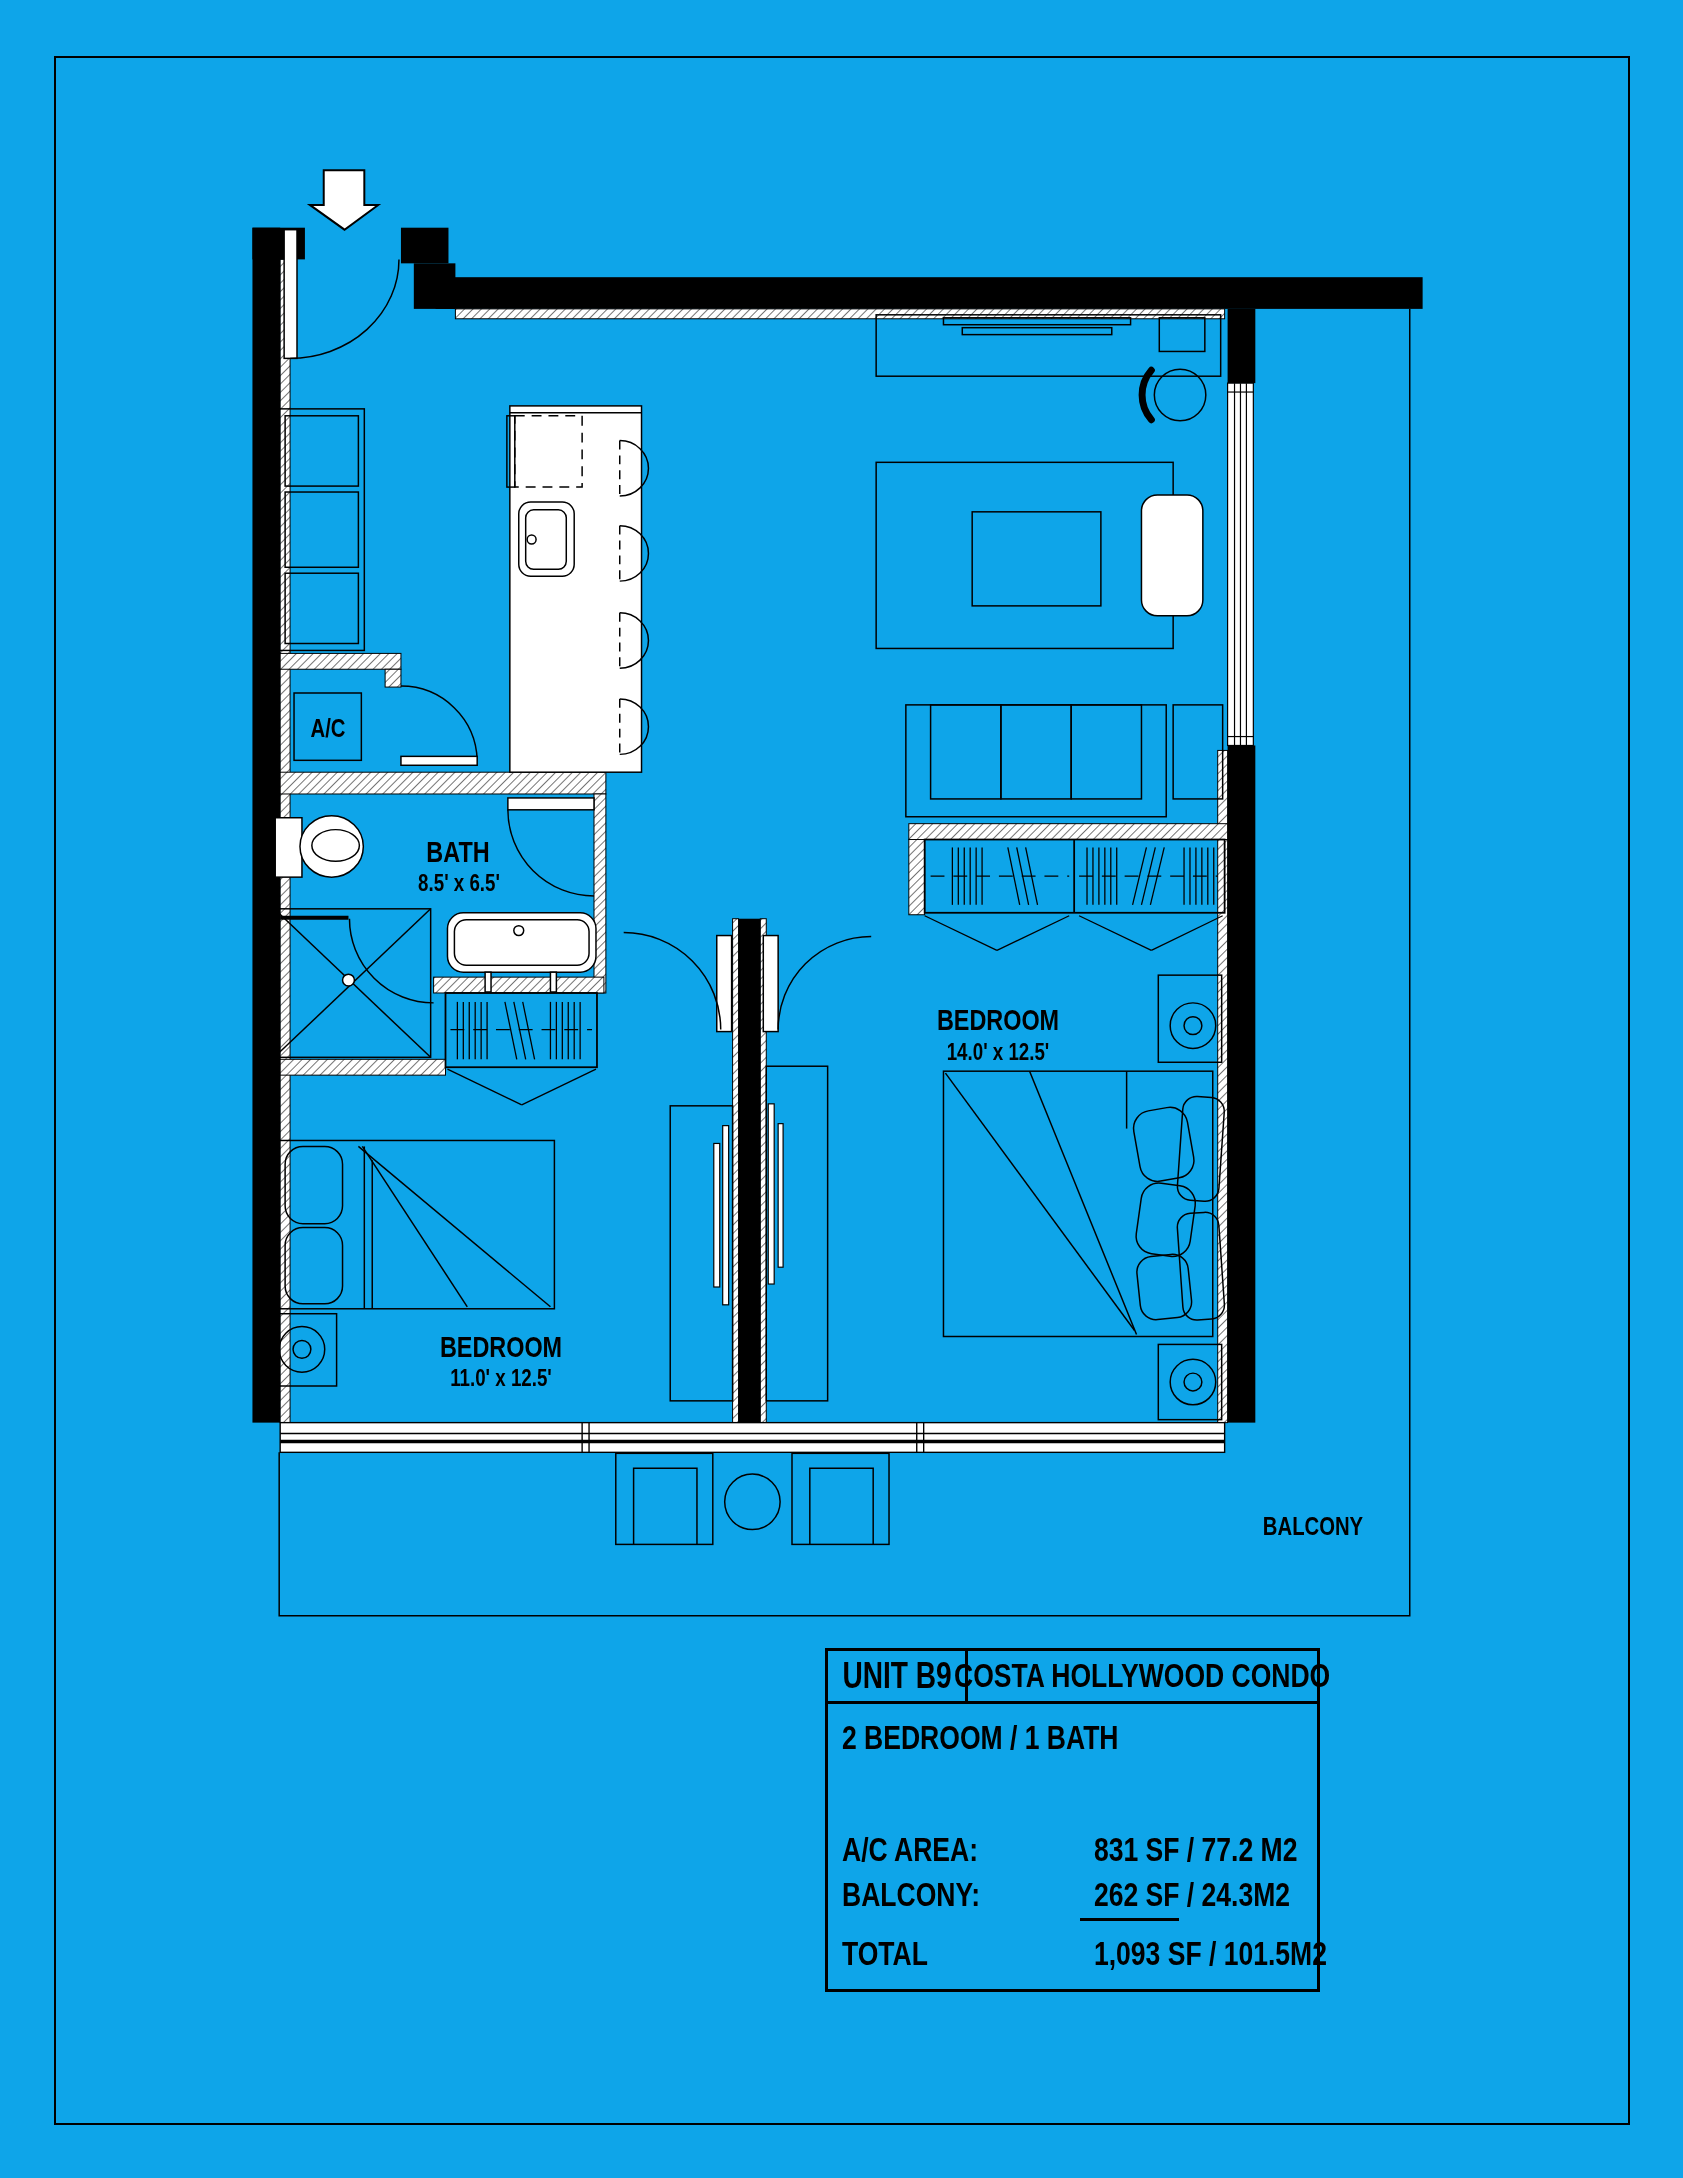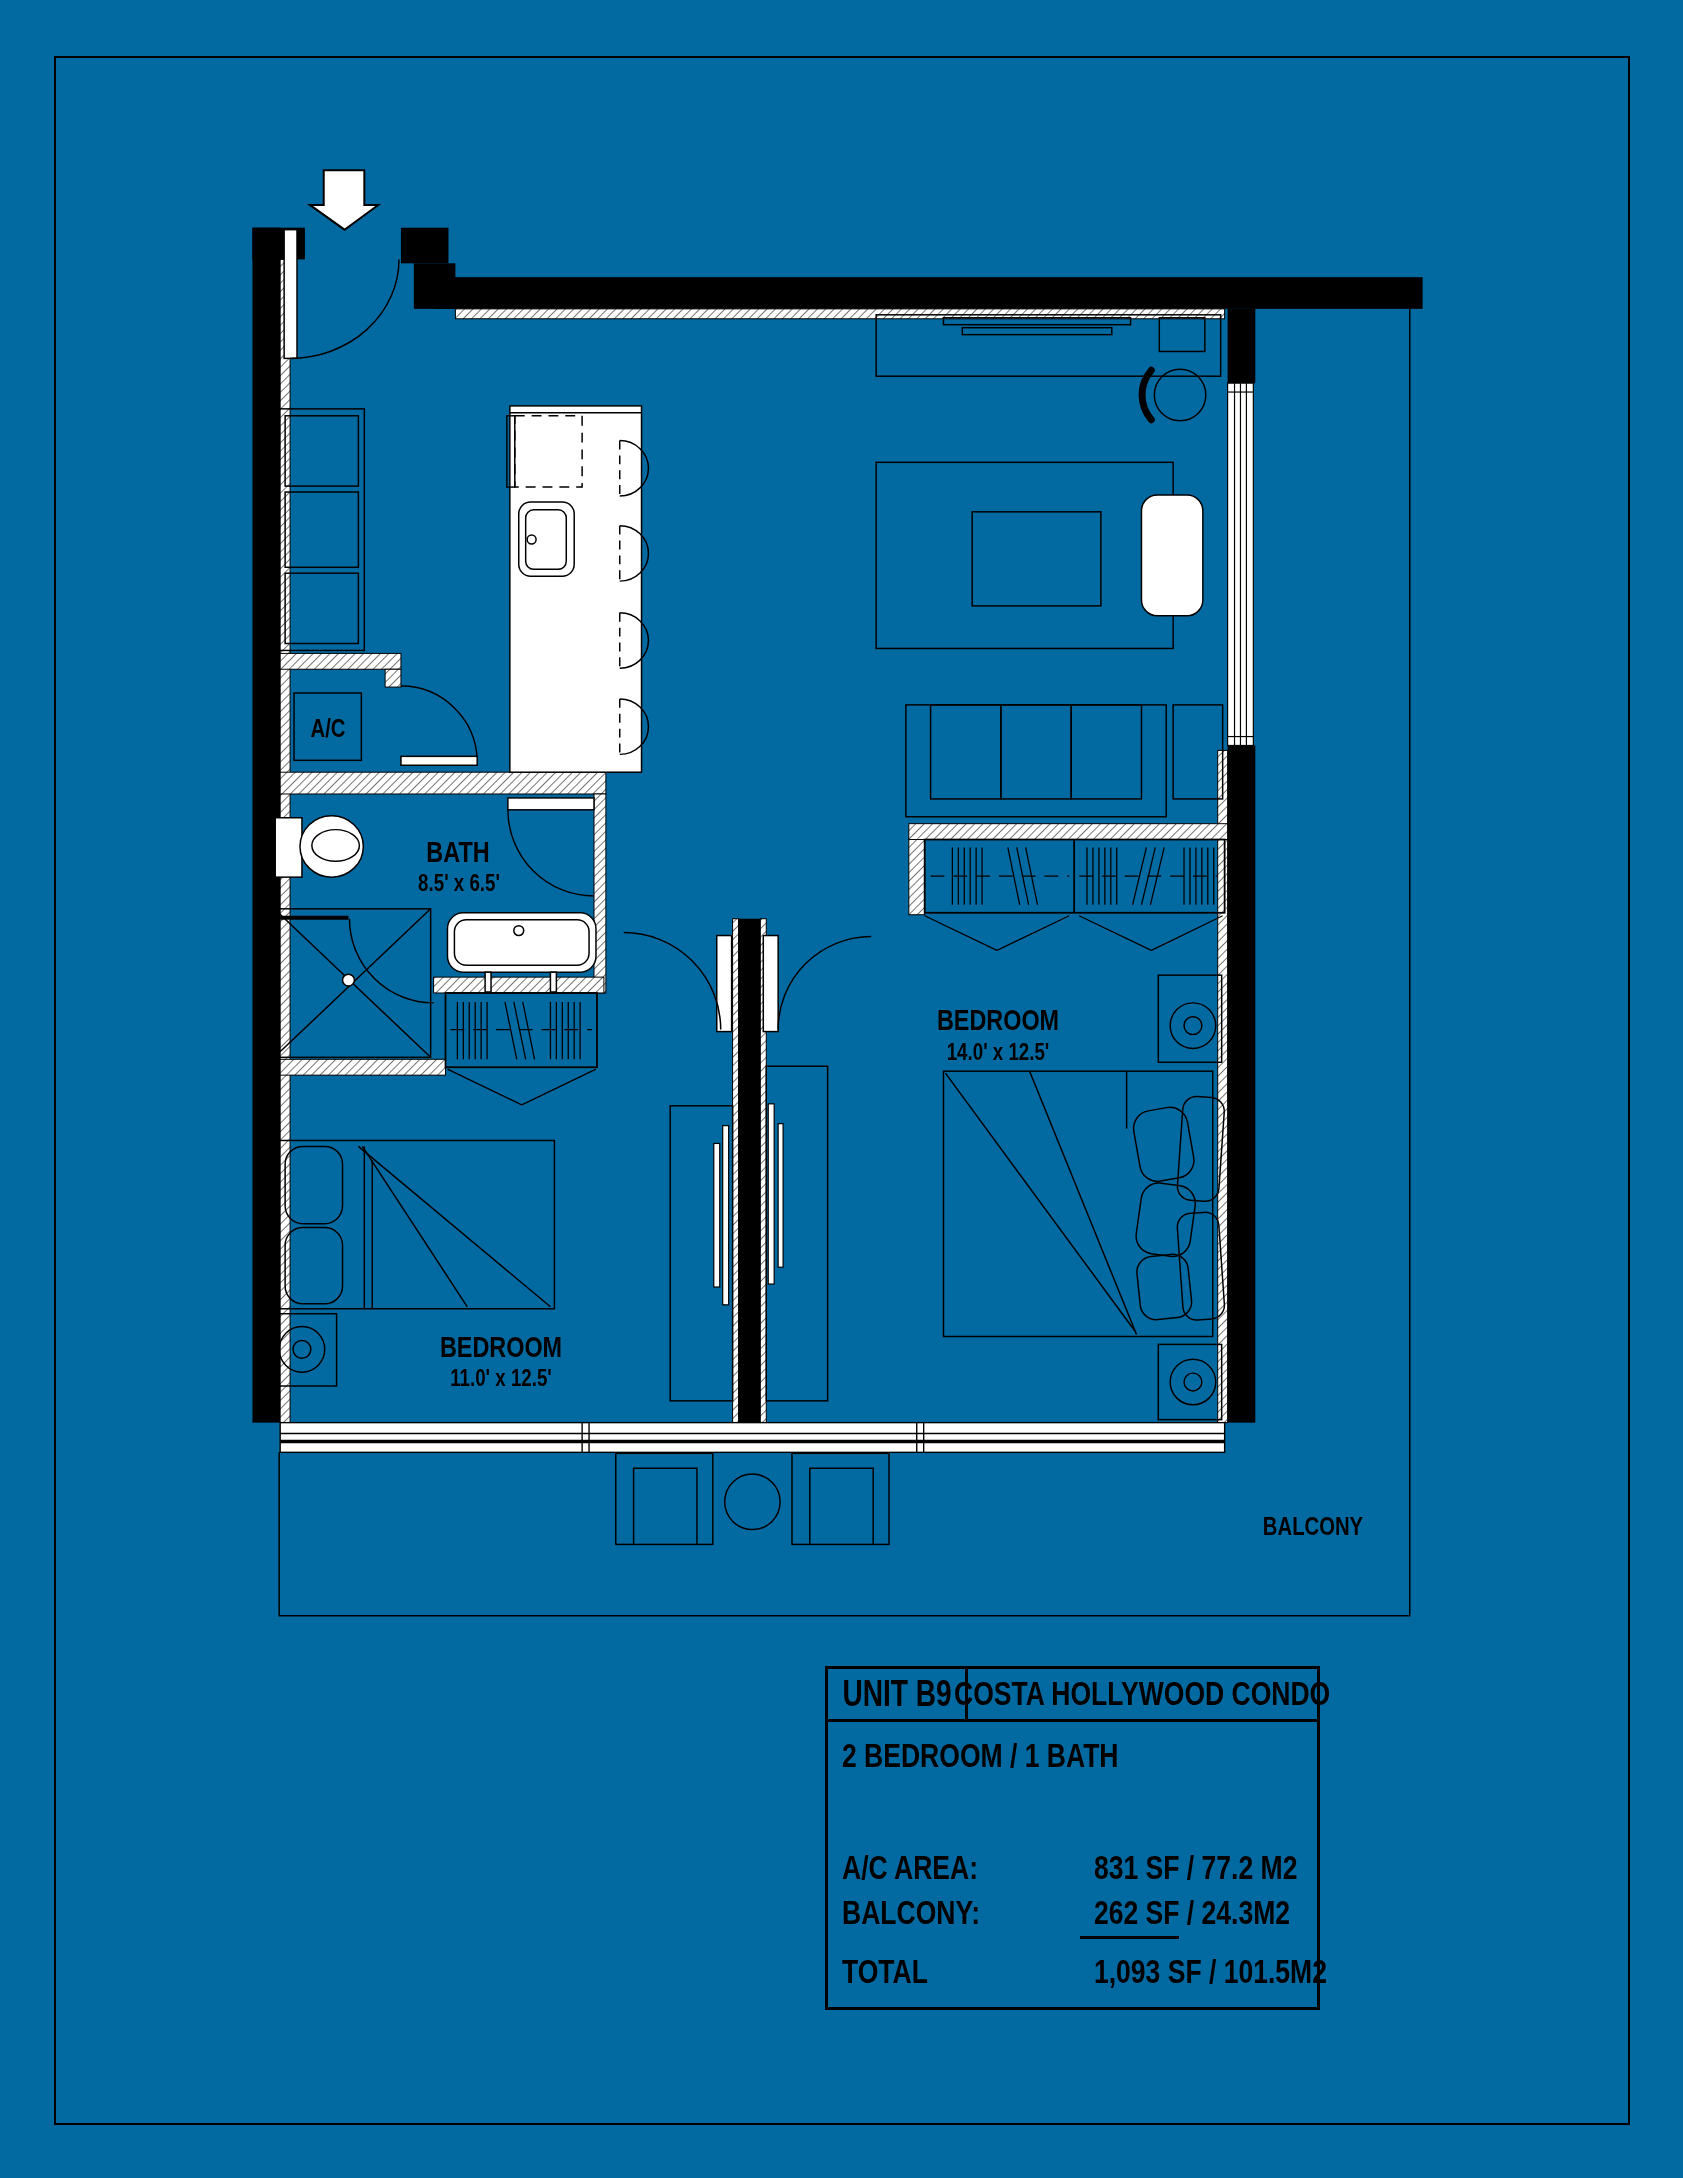--- a/index.html
+++ b/index.html
@@ -1,29 +1,29 @@
 <!DOCTYPE html>
 <html><head>
 <meta charset="utf-8">
 <style>
   html,body{margin:0;padding:0;background:#fff;}
-  .page{position:relative;width:1683px;height:2178px;background:#0369a1;overflow:hidden;
+  .page{position:relative;width:1683px;height:2178px;background:#0ea5e9;overflow:hidden;
         font-family:"Liberation Sans",sans-serif;color:#000;}
   .page-border{position:absolute;left:54px;top:56px;width:1572px;height:2065px;
         border:2px solid #000;}
   svg.plan{position:absolute;left:0;top:0;width:1683px;height:2178px;}
   .lbl{position:absolute;font-weight:bold;white-space:nowrap;
        transform:translateX(-50%) scaleX(0.78);transform-origin:center;line-height:1;}
   .lbl-room{font-size:30px;}
   .lbl-dims{font-size:24px;}
   .lbl-balcony{font-size:26px;}
   .lbl-ac{font-size:26px;}
   
   .itable{position:absolute;left:825px;top:1648px;width:495px;height:344px;
-          border:3px solid #000;box-sizing:border-box;margin-top:18px;}
+          border:3px solid #000;box-sizing:border-box;}
   .itable .hdr{position:absolute;left:0;top:0;right:0;height:50px;border-bottom:3px solid #000;}
   .itable .hdr-unit{position:absolute;left:0;top:0;width:137px;height:50px;
           border-right:3px solid #000;display:flex;align-items:center;justify-content:center;}
   .itable .hdr-bldg{position:absolute;left:140px;top:0;right:0;height:48px;
           display:flex;align-items:center;justify-content:center;}
   .hdr-txt{font-weight:bold;font-size:36px;white-space:nowrap;
           transform:scaleX(0.78);transform-origin:center;}
   .hdr-txt.small{font-size:34px;}
   .trow{position:absolute;left:14px;right:8px;height:42px;}
   .trow .tlabel{position:absolute;left:0;top:0;font-weight:bold;font-size:34px;white-space:nowrap;

